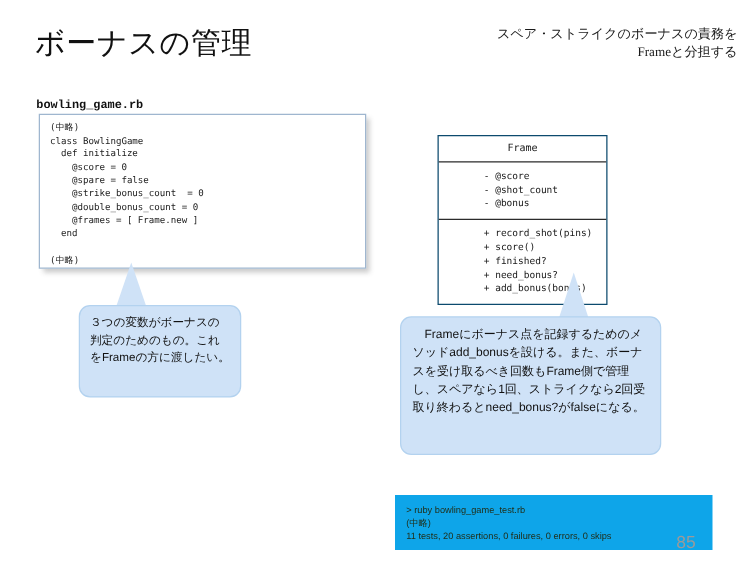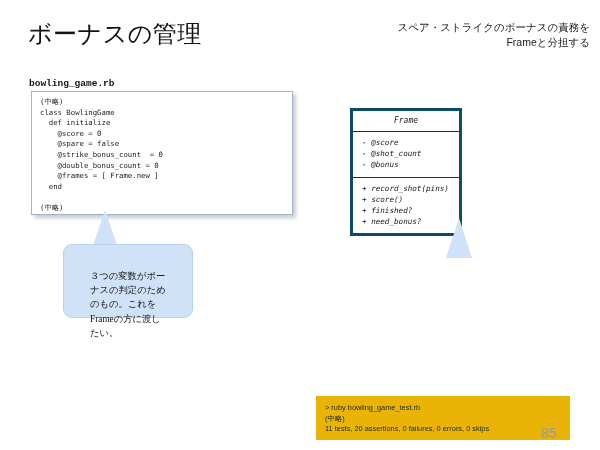--- a/index.html
+++ b/index.html
@@ -34,20 +34,21 @@
   
   #header-note {
     position: absolute;
     left: 348px;
     top: 20px;
     width: 242px;
     font-size: 10.5px;
     line-height: 1.45;
     text-align: right;
     color: #1a1a1a;
+    font-family: Liberation Serif, serif;
   }
 
   
   #code-filename {
     position: absolute;
     left: 29px;
     top: 78px;
     font-size: 9.5px;
     font-weight: 700;
     color: #111111;
@@ -75,58 +76,57 @@
     line-height: 10.6px;
     white-space: pre;
     color: #1b1b1b;
   }
 
   
   #uml-box {
     position: absolute;
     left: 350px;
     top: 108px;
-    width: 112px;
-    background: #ffffff;
-    border: 3px solid #0c4a6e;
+    width: 136px;
+    background: #ffffff;
+    border: 1px solid #0c4a6e;
     box-sizing: border-box;
     font-family: "DejaVu Sans Mono", "Liberation Mono", monospace;
     font-size: 7.6px;
     color: #161616;
-    font-style: italic;
   }
   #uml-name {
     text-align: center;
     padding: 5px 0 6px 0;
     border-bottom: 1px solid #2b2b2b;
     font-size: 8px;
   }
   .uml-compartment {
     padding: 5px 0 6px 9px;
   }
   #uml-attrs {
     border-bottom: 1px solid #2b2b2b;
   }
   .uml-row {
     line-height: 11.2px;
     white-space: pre;
+    margin-left: 27px;
   }
 
   
   .balloon {
     position: absolute;
     background: #cfe2f7;
     border: 1px solid #b3d2ef;
     border-radius: 9px;
     box-sizing: border-box;
     color: #111111;
   }
   .balloon p {
-    margin: 18px;
-    font-family: Liberation Serif, serif;
+    margin: 0;
   }
   .tail {
     position: absolute;
     width: 0;
     height: 0;
     border-style: solid;
   }
 
   #balloon-left {
     left: 63px;
@@ -160,21 +160,21 @@
     border-color: transparent transparent #cfe2f7 transparent;
   }
 
   
   #terminal-box {
     position: absolute;
     left: 316px;
     top: 396px;
     width: 254px;
     height: 44px;
-    background: #eab308;
+    background: #0ea5e9;
     box-sizing: border-box;
     padding: 7px 0 0 9px;
     font-size: 7.4px;
     line-height: 10.6px;
     color: #20301c;
   }
   #terminal-box .term-line {
     white-space: nowrap;
   }
 
@@ -221,29 +221,33 @@
     <div id="uml-attrs" class="uml-compartment">
       <div class="uml-row">- @score</div>
       <div class="uml-row">- @shot_count</div>
       <div class="uml-row">- @bonus</div>
     </div>
     <div id="uml-methods" class="uml-compartment">
       <div class="uml-row">+ record_shot(pins)</div>
       <div class="uml-row">+ score()</div>
       <div class="uml-row">+ finished?</div>
       <div class="uml-row">+ need_bonus?</div>
+      <div class="uml-row">+ add_bonus(bonus)</div>
     </div>
   </div>
 
   <div id="tail-left" class="tail"></div>
   <div id="balloon-left" class="balloon">
     <p>３つの変数がボーナスの判定のためのもの。これをFrameの方に渡したい。</p>
   </div>
 
   <div id="tail-right" class="tail"></div>
+  <div id="balloon-right" class="balloon">
+    <p>　Frameにボーナス点を記録するためのメソッドadd_bonusを設ける。また、ボーナスを受け取るべき回数もFrame側で管理し、スペアなら1回、ストライクなら2回受取り終わるとneed_bonus?がfalseになる。</p>
+  </div>
 
   <div id="terminal-box">
     <div class="term-line">&gt; ruby bowling_game_test.rb</div>
     <div class="term-line">(中略)</div>
     <div class="term-line">11 tests, 20 assertions, 0 failures, 0 errors, 0 skips</div>
   </div>
 
   <div id="page-number">85</div>
 
 </div>

